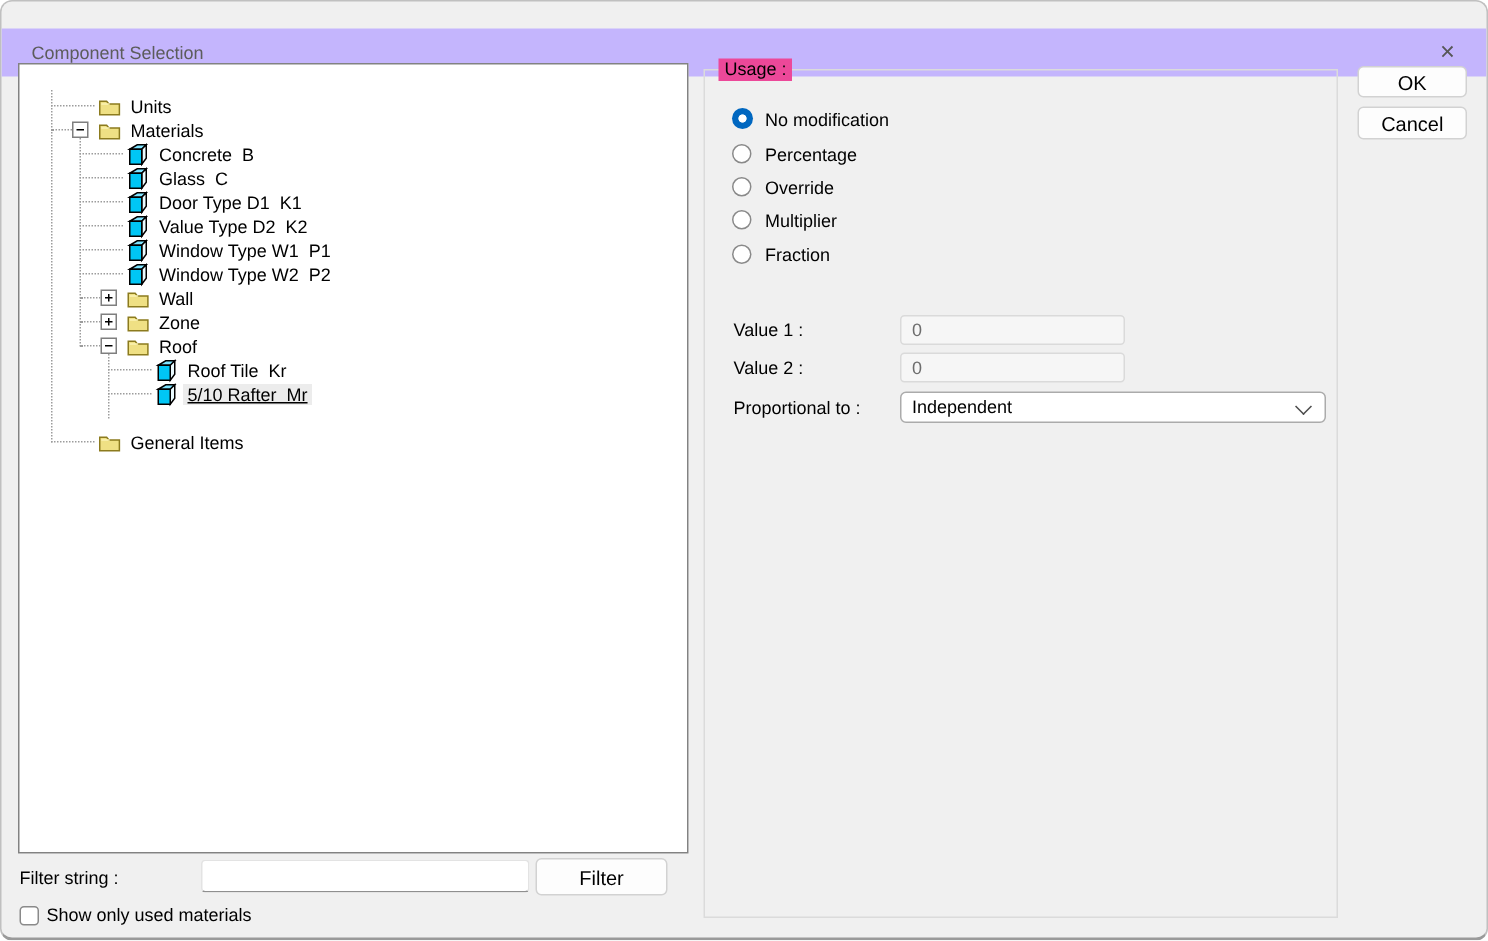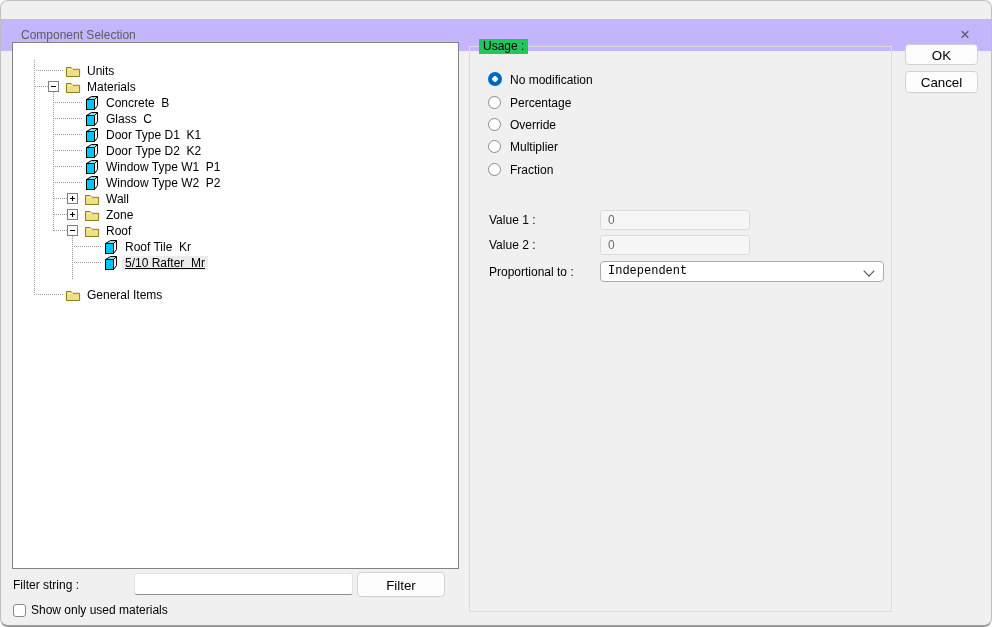--- a/index.html
+++ b/index.html
@@ -19,32 +19,32 @@
   .guide{position:absolute;width:0;border-left:1px dotted #9c9c9c;}
   .expander{position:absolute;top:2px;width:11px;height:11px;background:#fff;border:1px solid #7f7f7f;box-sizing:border-box;}
   .expander::before{content:"";position:absolute;left:2px;right:2px;top:4px;height:1px;background:#000;}
   .exp-plus::after{content:"";position:absolute;top:2px;bottom:2px;left:4px;width:1px;background:#000;}
   .tree-icon{position:absolute;top:0;width:16px;height:16px;}
   .tree-icon svg{display:block;}
   .tree-label{position:absolute;top:1px;line-height:14px;padding:0 3px;white-space:pre;}
   .tree-label.selected{background:#ececec;text-decoration:underline;}
   
   .groupbox{position:absolute;left:468px;top:45px;width:421px;height:564px;border:1px solid #dbdbdb;}
-  .grouplabel{position:absolute;left:9px;top:-8px;background:#22c55e;padding:0 4px;line-height:15px;}
+  .grouplabel{position:absolute;left:9px;top:-8px;background:#ec4899;padding:0 4px;line-height:15px;}
   .radio-row{position:absolute;left:18px;height:16px;}
   .radio{position:absolute;left:0;top:1px;width:13px;height:13px;border:1px solid #8a8a8a;border-radius:50%;
          background:#fff;box-sizing:border-box;}
   .radio.on{width:14px;height:14px;top:0;border:none;
             background:radial-gradient(circle,#fff 0 2.5px,#0067c0 3px 7px);}
   .radio-label{position:absolute;left:22px;top:0;line-height:16px;white-space:pre;}
   .fieldlabel{position:absolute;left:19px;line-height:16px;white-space:pre;}
   .dfield{position:absolute;left:130px;width:150px;height:20px;background:#f6f6f6;border:1px solid #dadada;
           border-radius:3px;box-sizing:border-box;color:#6d6d6d;line-height:18px;padding-left:7px;}
   .combo{position:absolute;left:130px;width:284px;height:21px;background:#fff;border:1px solid #ababab;
-         border-radius:4px;box-sizing:border-box;line-height:19px;padding-left:7px;font-family:Liberation Mono, monospace;}
+         border-radius:4px;box-sizing:border-box;line-height:19px;padding-left:7px;}
   .chev{position:absolute;right:10px;top:5px;width:7px;height:7px;border-right:1px solid #4a4a4a;
         border-bottom:1px solid #4a4a4a;transform:rotate(45deg);transform-origin:center;}
   
   .btn{position:absolute;background:#fdfdfd;border:1px solid #d2d2d2;border-radius:4px;text-align:center;
        box-sizing:border-box;cursor:default;}
   .btn-ok{left:904px;top:43px;width:73px;height:21px;line-height:19px;}
   .btn-cancel{left:904px;top:70px;width:73px;height:22px;line-height:20px;}
   .btn-filter{left:356px;top:571px;width:88px;height:25px;line-height:23px;}
   
   .filterlabel{position:absolute;left:12px;top:576px;line-height:16px;white-space:pre;}
@@ -122,21 +122,21 @@
       </div>
       <div class="tree-row" style="top: 100px;">
         <span class="stub" style="left: 40px; width: 29px;"></span>
         <span class="tree-icon" style="left: 71px;">
           <svg width="16" height="16" viewBox="0 0 16 16">
             <polygon points="2.5,4.5 7.5,1.5 13.5,1.5 10.5,4.5" fill="#7fe3ff" stroke="#000" stroke-width="1"></polygon>
             <polygon points="10.5,4.5 13.5,1.5 13.5,10.5 10.5,14.5" fill="#eafbff" stroke="#000" stroke-width="1"></polygon>
             <rect x="2.5" y="4.5" width="8" height="10" fill="#00c6f5" stroke="#000" stroke-width="1"></rect>
           </svg>
         </span>
-        <span class="tree-label" style="left: 90px;">Door Type D2  K2</span>
+        <span class="tree-label" style="left: 90px;">Value Type D2  K2</span>
       </div>
       <div class="tree-row" style="top: 116px;">
         <span class="stub" style="left: 40px; width: 29px;"></span>
         <span class="tree-icon" style="left: 71px;">
           <svg width="16" height="16" viewBox="0 0 16 16">
             <polygon points="2.5,4.5 7.5,1.5 13.5,1.5 10.5,4.5" fill="#7fe3ff" stroke="#000" stroke-width="1"></polygon>
             <polygon points="10.5,4.5 13.5,1.5 13.5,10.5 10.5,14.5" fill="#eafbff" stroke="#000" stroke-width="1"></polygon>
             <rect x="2.5" y="4.5" width="8" height="10" fill="#00c6f5" stroke="#000" stroke-width="1"></rect>
           </svg>
         </span>

